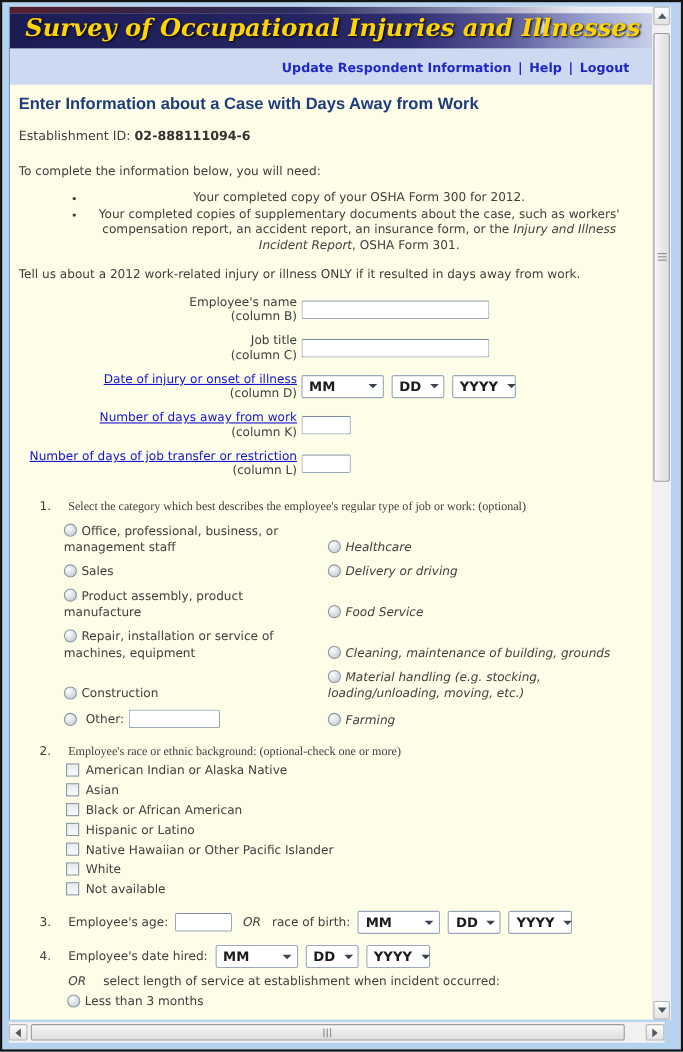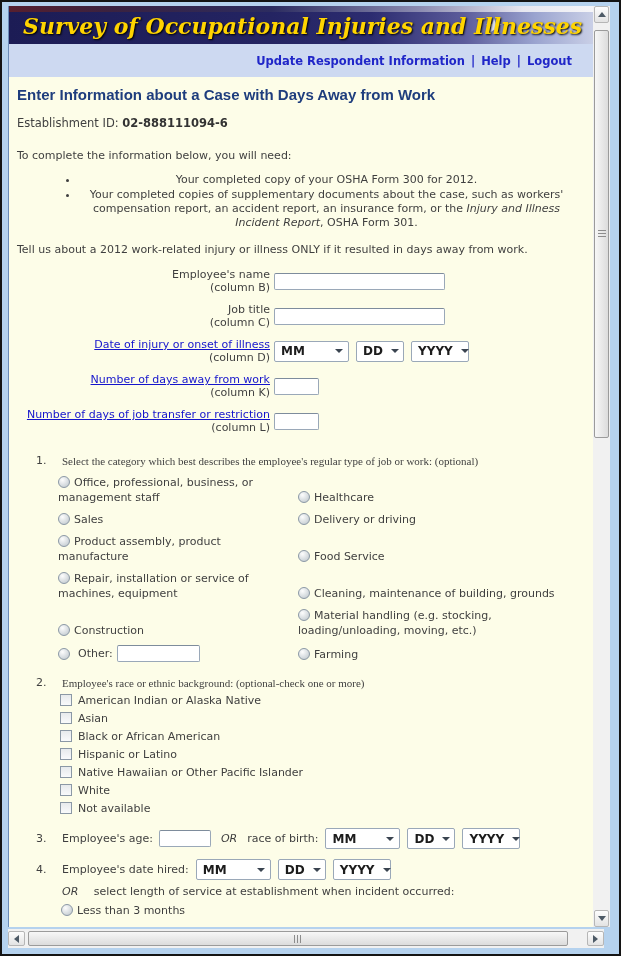--- a/index.html
+++ b/index.html
@@ -66,21 +66,21 @@
   .checkbox { width:12px; height:12px; border:1px solid #8b98a5; display:inline-block; vertical-align:-2px;
               margin-right:6px; background:linear-gradient(180deg,#e7eaec,#f9fafb); }
 
   .question { margin-top:0; display:flex; }
   .qnum { width:26px; flex:none; margin-left:19px; }
   .qtext { line-height:14px;font-family:Liberation Serif, serif; }
 
   .q1opts { margin-left:41px; margin-top:7px; }
   .q1row { display:flex; align-items:flex-end; margin-bottom:7px; }
   .q1cell-l { width:230px; margin-right:20px; line-height:15px; }
-  .q1cell-r { width:300px; line-height:15px; }
+  .q1cell-r { width:300px; line-height:15px;font-style:italic; }
   .otherline { display:flex; align-items:center; gap:4px; }
 
   .q2opts { margin-top:4px; margin-left:43px; }
   .q2opts .opt { margin-bottom:5px; line-height:13px; }
 
   .inline-q { display:flex; align-items:center; flex-wrap:nowrap; }
   .or { font-style:italic; margin:0 10px; }
   .q4line2 { margin-left:45px; margin-top:5px; }
   .q4line2 .or { margin:0 12px 0 0; }
   .q4opts { margin-left:44px; margin-top:6px; }

